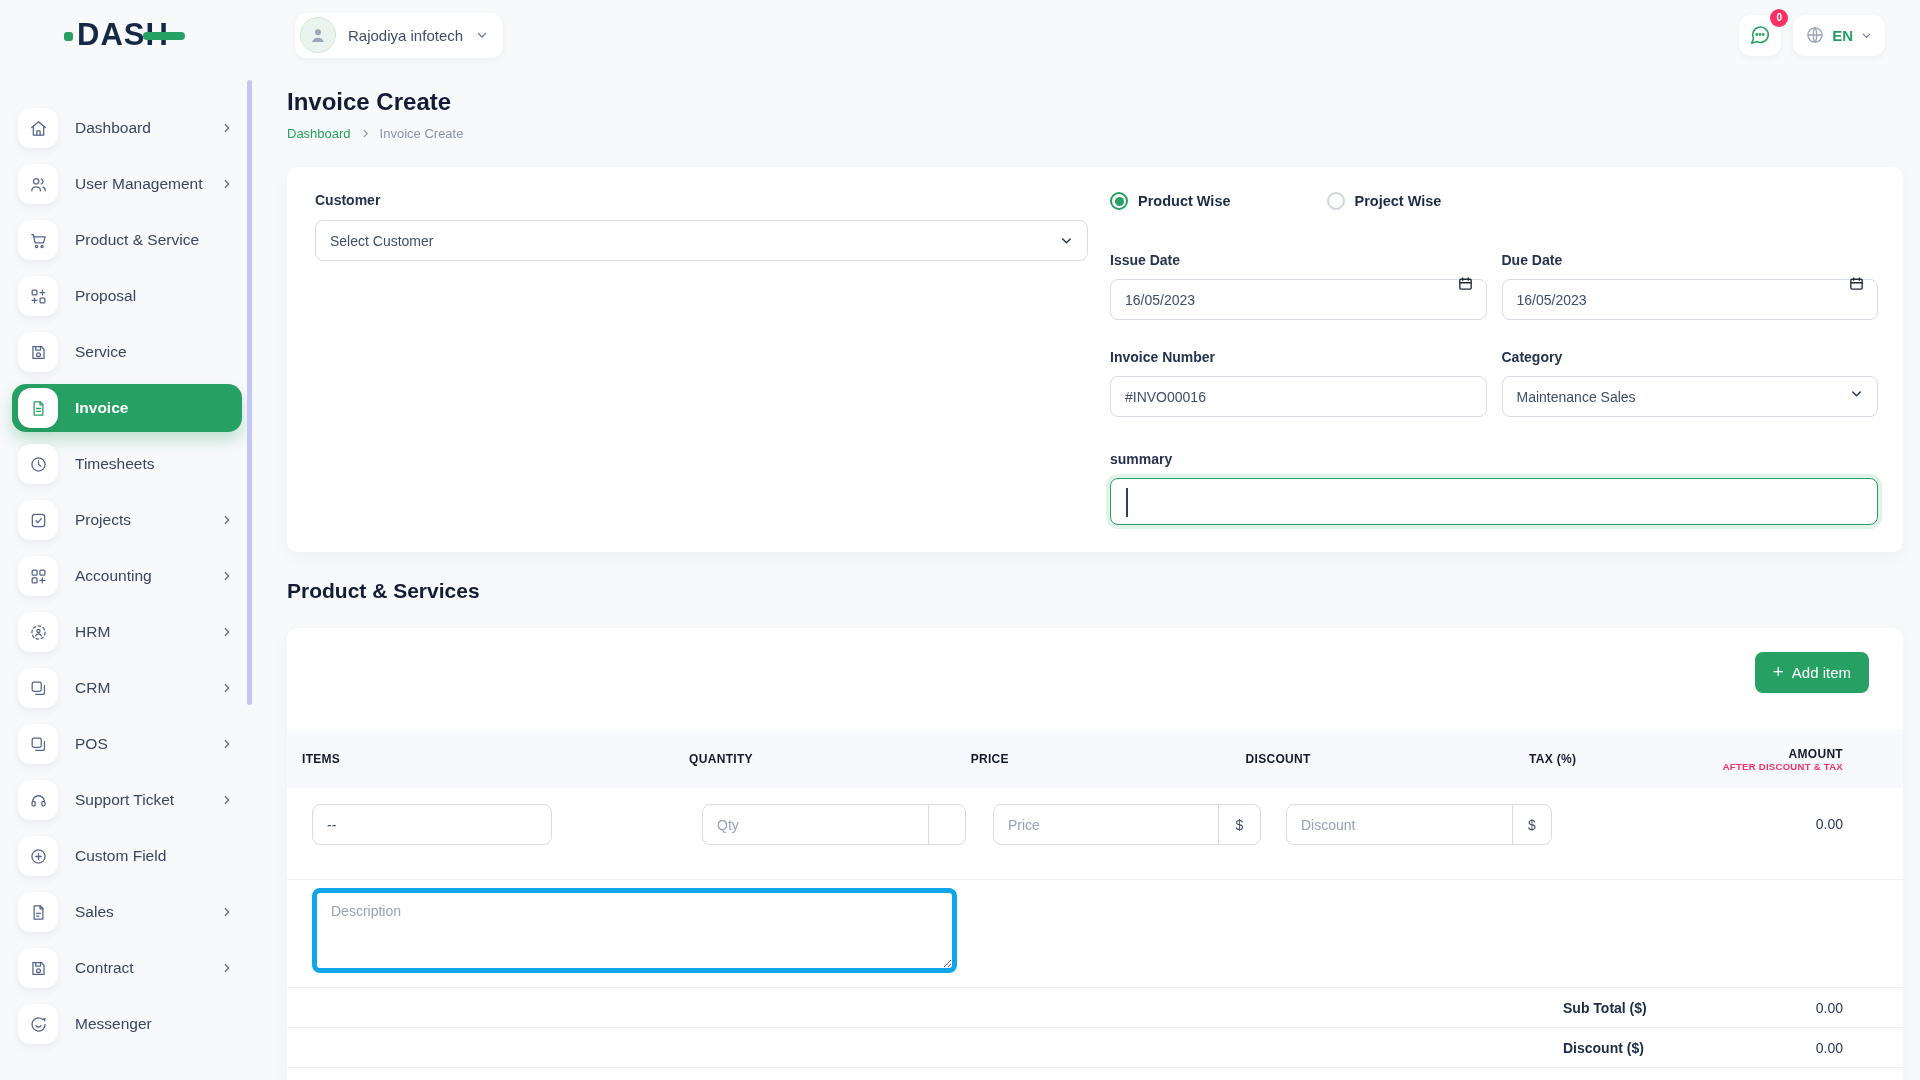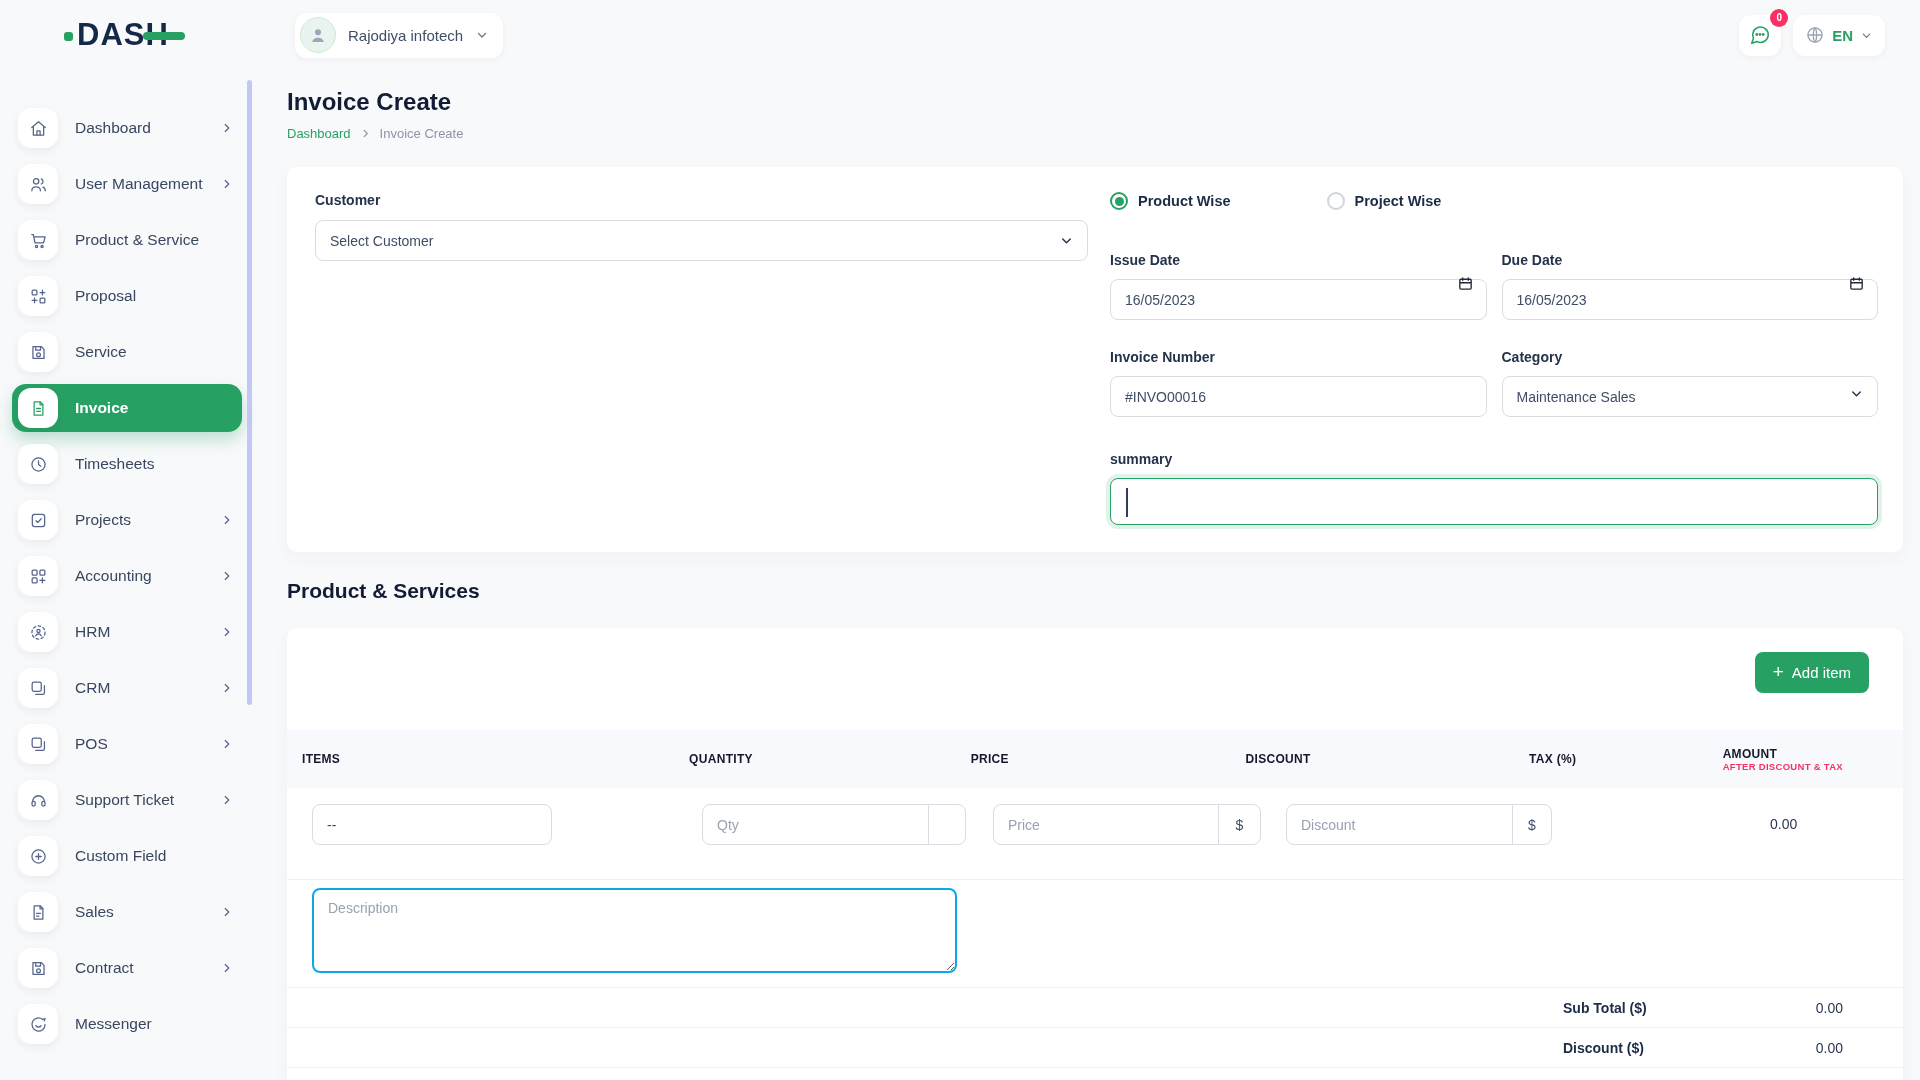--- a/index.html
+++ b/index.html
@@ -79,39 +79,39 @@
   .section-title { margin-top:27px; font-size:21px; font-weight:700; color:#131c35; }
 
   .card-items { margin-top:25px; min-height:460px; padding-bottom:20px; }
   .add-row { display:flex; justify-content:flex-end; padding:24px 34px 37px 0; }
   .btn-add { height:41px; background:#27a163; color:#fff; border:none; border-radius:8px; font-size:15px;
     font-family:inherit; padding:0 18px; display:flex; align-items:center; gap:8px; cursor:pointer; }
   .btn-add .plus { font-size:19px; font-weight:400; margin-top:-2px; }
 
   .items-grid { display:flex; padding-left:15px; padding-right:60px; }
   .c1{width:400px;} .c2{width:291px;} .c3{width:284px;} .c4{width:293px;} .c5{width:200px;}
-  .c6{flex:1; white-space:nowrap;}
+  .c6{flex:1; text-align:right; white-space:nowrap;}
   .thead { background:#f8f9fc; height:58px; align-items:center; }
   .th { font-size:12px; font-weight:700; color:#141a2b; letter-spacing:.3px; }
   .th-amount-sub { font-size:9.5px; font-weight:700; color:#f73164; letter-spacing:.3px; }
 
   .row-inputs { padding-top:16px; padding-bottom:34px; }
   .items-select { width:240px; margin-left:10px; cursor:pointer; }
   .igroup { display:flex; height:41px; border:1px solid #d8dce3; border-radius:8px; overflow:hidden; background:#fff; }
   .igroup input { border:none; outline:none; font-size:14px; color:#3f4d67; padding:0 14px; flex:1; min-width:0;
     font-family:inherit; background:transparent; }
   .igroup .suffix { border-left:1px solid #d8dce3; display:flex; align-items:center; justify-content:center;
     font-size:14px; color:#3f4d67; }
   .g-qty { width:264px; } .g-qty .suffix { width:37px; }
   .g-price { width:268px; } .g-price .suffix { width:42px; }
   .g-disc { width:266px; margin-left:9px; } .g-disc .suffix { width:39px; }
   .amount-cell { padding-top:12px; font-size:14px; color:#2a3650; }
 
   .desc-row { border-top:1px solid #eef0f4; border-bottom:1px solid #eef0f4; padding:8px 0 10px 25px; }
-  .desc-area { width:645px; height:85px; border:2px solid #0ea5e9; border-radius:8px; resize:both;
+  .desc-area { width:645px; height:85px; border:5px solid #0ea5e9; border-radius:8px; resize:both;
     font-family:inherit; font-size:14px; color:#3f4d67; padding:10px 14px; outline:none; }
 
   .totals-row { display:flex; justify-content:flex-end; align-items:center; height:40px; padding-right:60px;
     border-bottom:1px solid #eef0f4; }
   .t-label { width:160px; font-size:14px; font-weight:700; color:#1c2b46; }
   .t-value { width:120px; text-align:right; font-size:14px; color:#2a3650; }
 </style>
 </head>
 <body>
 

